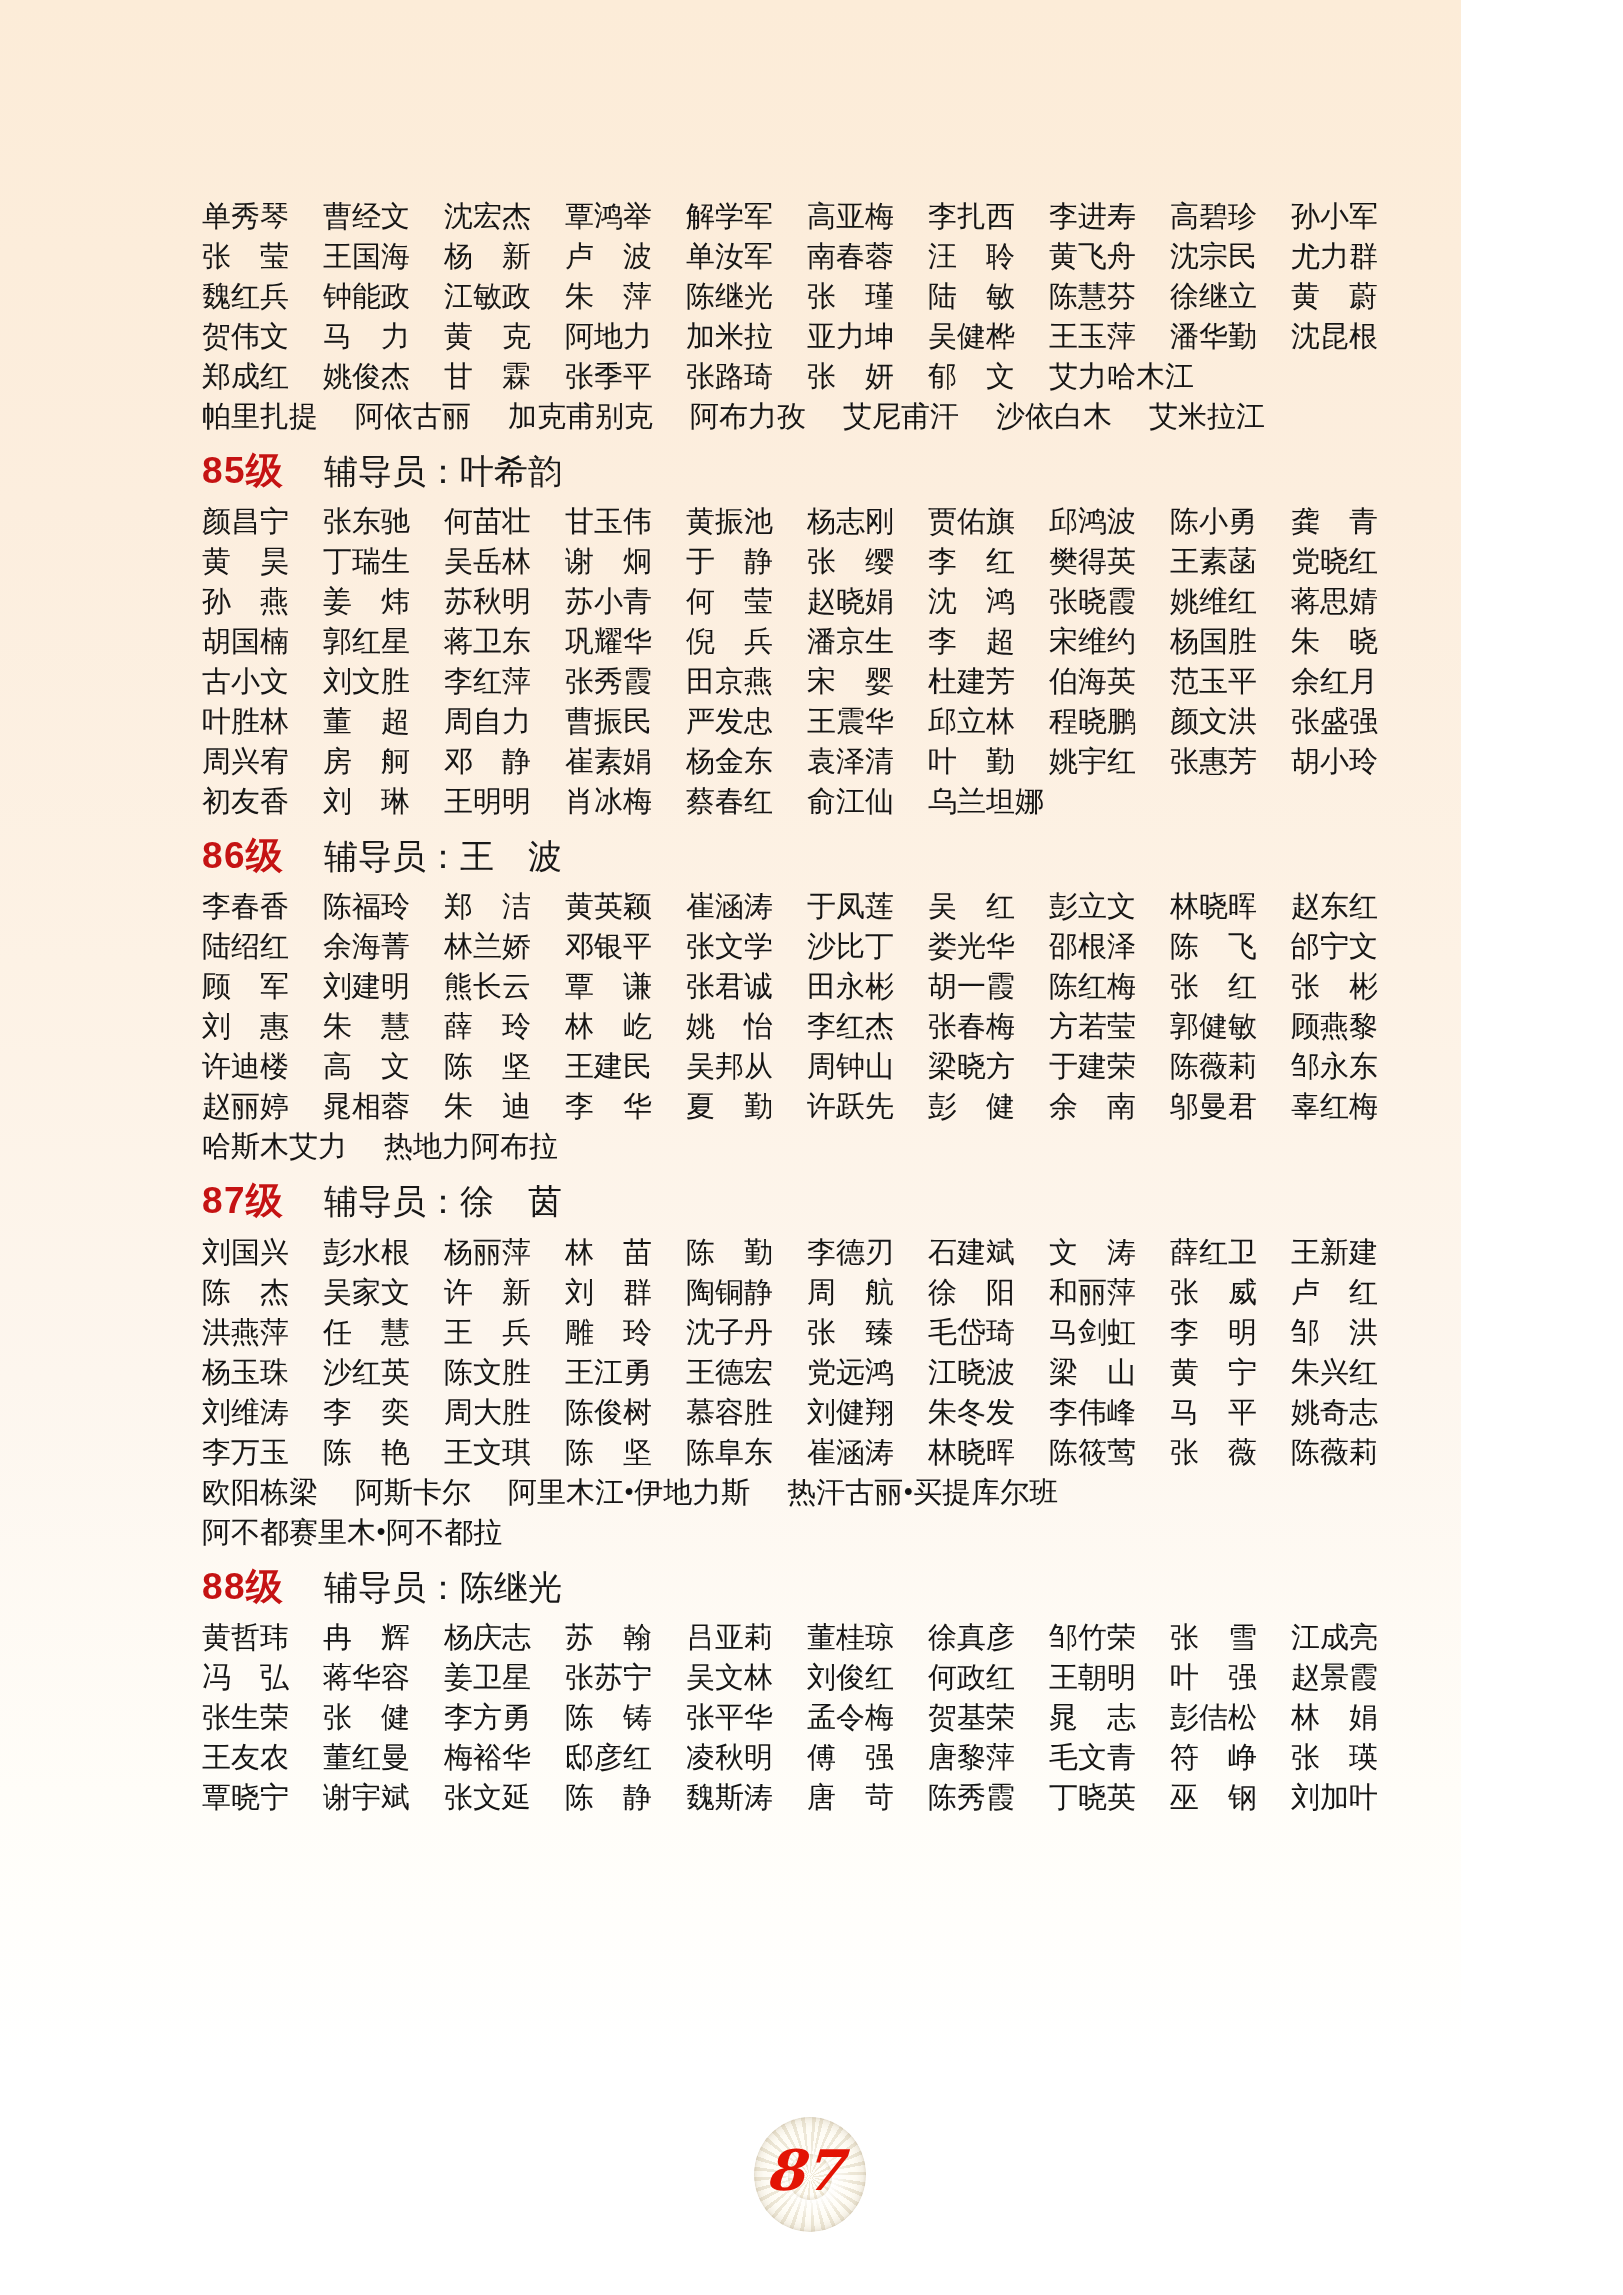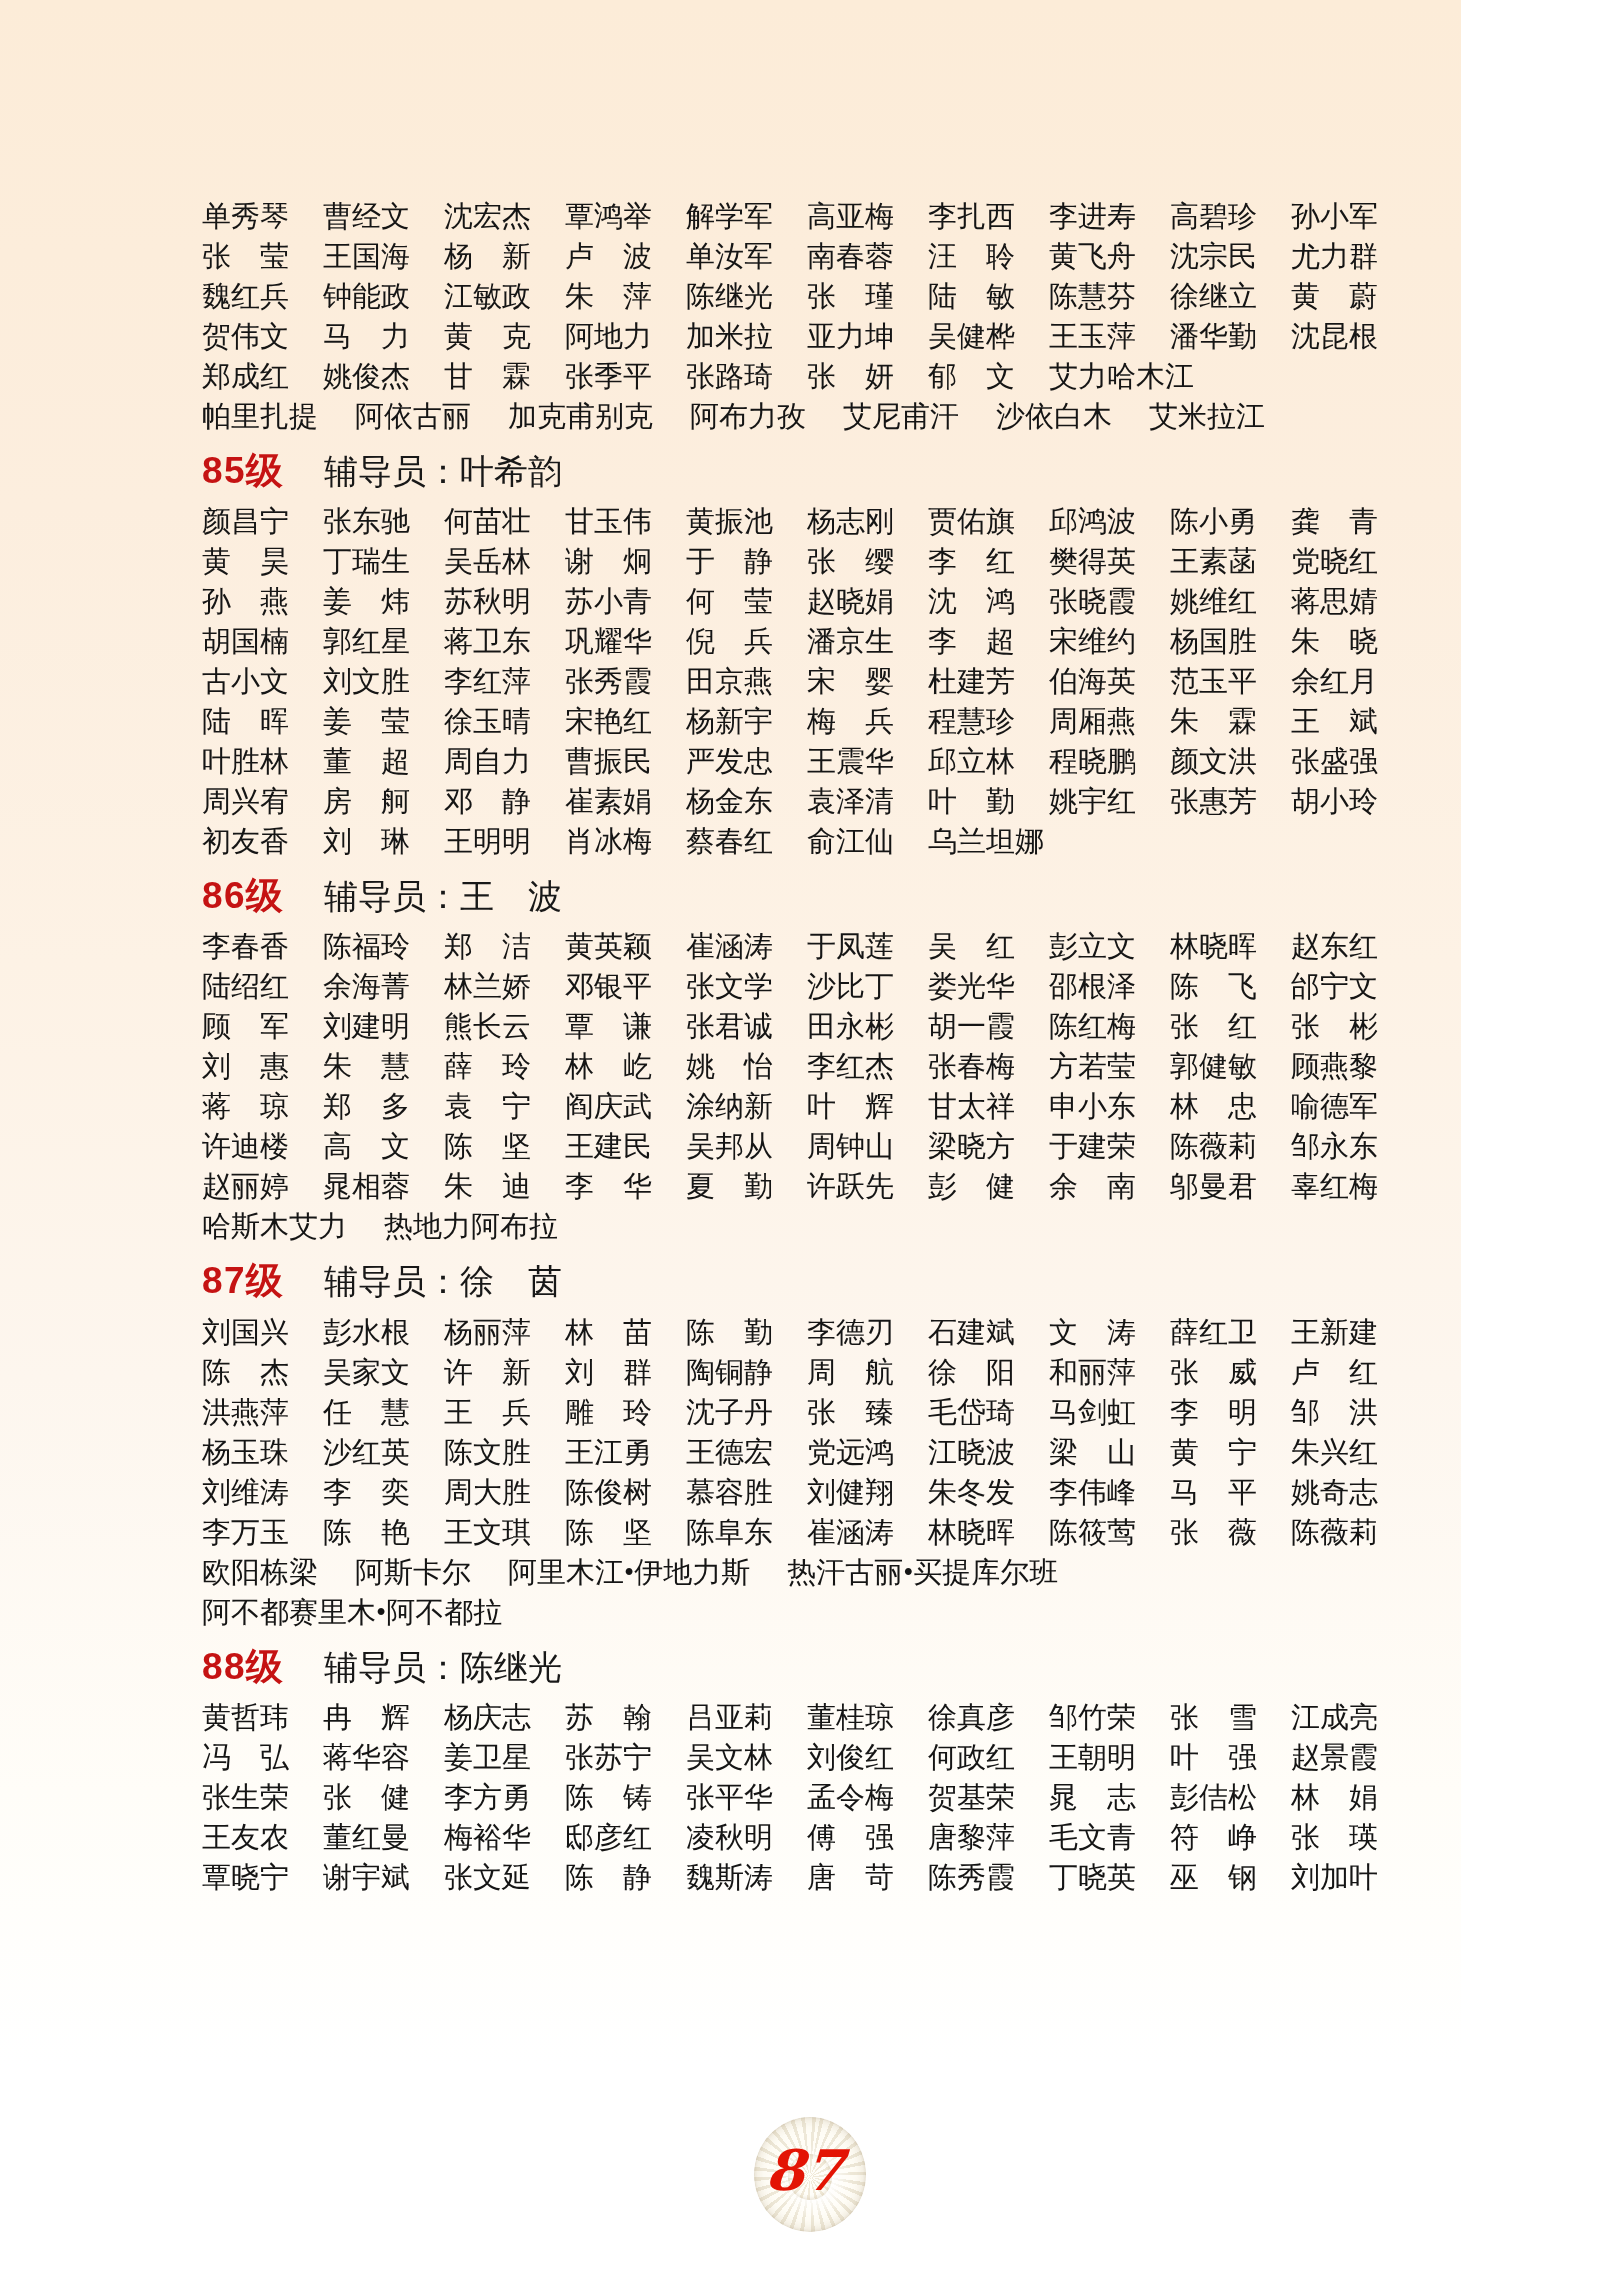--- a/index.html
+++ b/index.html
@@ -75,33 +75,31 @@
       <div class="name-row"><span class="name-wide">帕里扎提</span><span class="name-wide">阿依古丽</span><span class="name-wide">加克甫别克</span><span class="name-wide">阿布力孜</span><span class="name-wide">艾尼甫汗</span><span class="name-wide">沙依白木</span><span class="name-wide">艾米拉江</span></div>
       <div class="class-header">
         <span class="class-label">85级</span>
         <span class="counselor-line"><span>辅导员：</span><span>叶希韵</span></span>
       </div>
       <div class="name-row"><span class="name-slot">颜昌宁</span><span class="name-slot">张东驰</span><span class="name-slot">何苗壮</span><span class="name-slot">甘玉伟</span><span class="name-slot">黄振池</span><span class="name-slot">杨志刚</span><span class="name-slot">贾佑旗</span><span class="name-slot">邱鸿波</span><span class="name-slot">陈小勇</span><span class="name-slot">龚　青</span></div>
       <div class="name-row"><span class="name-slot">黄　昊</span><span class="name-slot">丁瑞生</span><span class="name-slot">吴岳林</span><span class="name-slot">谢　炯</span><span class="name-slot">于　静</span><span class="name-slot">张　缨</span><span class="name-slot">李　红</span><span class="name-slot">樊得英</span><span class="name-slot">王素菡</span><span class="name-slot">党晓红</span></div>
       <div class="name-row"><span class="name-slot">孙　燕</span><span class="name-slot">姜　炜</span><span class="name-slot">苏秋明</span><span class="name-slot">苏小青</span><span class="name-slot">何　莹</span><span class="name-slot">赵晓娟</span><span class="name-slot">沈　鸿</span><span class="name-slot">张晓霞</span><span class="name-slot">姚维红</span><span class="name-slot">蒋思婧</span></div>
       <div class="name-row"><span class="name-slot">胡国楠</span><span class="name-slot">郭红星</span><span class="name-slot">蒋卫东</span><span class="name-slot">巩耀华</span><span class="name-slot">倪　兵</span><span class="name-slot">潘京生</span><span class="name-slot">李　超</span><span class="name-slot">宋维约</span><span class="name-slot">杨国胜</span><span class="name-slot">朱　晓</span></div>
       <div class="name-row"><span class="name-slot">古小文</span><span class="name-slot">刘文胜</span><span class="name-slot">李红萍</span><span class="name-slot">张秀霞</span><span class="name-slot">田京燕</span><span class="name-slot">宋　婴</span><span class="name-slot">杜建芳</span><span class="name-slot">伯海英</span><span class="name-slot">范玉平</span><span class="name-slot">余红月</span></div>
-      <div class="name-row"><span class="name-slot">陆　晖</span><span class="name-slot">姜　莹</span><span class="name-slot">徐玉晴</span><span class="name-slot">宋艳红</span><span class="name-slot">杨新宇</span><span class="name-slot">梅　兵</span><span class="name-slot">程慧珍</span><span class="name-slot">周厢燕</span><span class="name-slot">朱　霖</span><span class="name-slot">王　斌</span></div>
       <div class="name-row"><span class="name-slot">叶胜林</span><span class="name-slot">董　超</span><span class="name-slot">周自力</span><span class="name-slot">曹振民</span><span class="name-slot">严发忠</span><span class="name-slot">王震华</span><span class="name-slot">邱立林</span><span class="name-slot">程晓鹏</span><span class="name-slot">颜文洪</span><span class="name-slot">张盛强</span></div>
       <div class="name-row"><span class="name-slot">周兴宥</span><span class="name-slot">房　舸</span><span class="name-slot">邓　静</span><span class="name-slot">崔素娟</span><span class="name-slot">杨金东</span><span class="name-slot">袁泽清</span><span class="name-slot">叶　勤</span><span class="name-slot">姚宇红</span><span class="name-slot">张惠芳</span><span class="name-slot">胡小玲</span></div>
       <div class="name-row"><span class="name-slot">初友香</span><span class="name-slot">刘　琳</span><span class="name-slot">王明明</span><span class="name-slot">肖冰梅</span><span class="name-slot">蔡春红</span><span class="name-slot">俞江仙</span><span class="name-wide">乌兰坦娜</span></div>
       <div class="class-header">
         <span class="class-label">86级</span>
         <span class="counselor-line"><span>辅导员：</span><span>王　波</span></span>
       </div>
       <div class="name-row"><span class="name-slot">李春香</span><span class="name-slot">陈福玲</span><span class="name-slot">郑　洁</span><span class="name-slot">黄英颖</span><span class="name-slot">崔涵涛</span><span class="name-slot">于凤莲</span><span class="name-slot">吴　红</span><span class="name-slot">彭立文</span><span class="name-slot">林晓晖</span><span class="name-slot">赵东红</span></div>
       <div class="name-row"><span class="name-slot">陆绍红</span><span class="name-slot">余海菁</span><span class="name-slot">林兰娇</span><span class="name-slot">邓银平</span><span class="name-slot">张文学</span><span class="name-slot">沙比丁</span><span class="name-slot">娄光华</span><span class="name-slot">邵根泽</span><span class="name-slot">陈　飞</span><span class="name-slot">邰宁文</span></div>
       <div class="name-row"><span class="name-slot">顾　军</span><span class="name-slot">刘建明</span><span class="name-slot">熊长云</span><span class="name-slot">覃　谦</span><span class="name-slot">张君诚</span><span class="name-slot">田永彬</span><span class="name-slot">胡一霞</span><span class="name-slot">陈红梅</span><span class="name-slot">张　红</span><span class="name-slot">张　彬</span></div>
       <div class="name-row"><span class="name-slot">刘　惠</span><span class="name-slot">朱　慧</span><span class="name-slot">薛　玲</span><span class="name-slot">林　屹</span><span class="name-slot">姚　怡</span><span class="name-slot">李红杰</span><span class="name-slot">张春梅</span><span class="name-slot">方若莹</span><span class="name-slot">郭健敏</span><span class="name-slot">顾燕黎</span></div>
-      <div class="name-row"><span class="name-slot">蒋　琼</span><span class="name-slot">郑　多</span><span class="name-slot">袁　宁</span><span class="name-slot">阎庆武</span><span class="name-slot">涂纳新</span><span class="name-slot">叶　辉</span><span class="name-slot">甘太祥</span><span class="name-slot">申小东</span><span class="name-slot">林　忠</span><span class="name-slot">喻德军</span></div>
       <div class="name-row"><span class="name-slot">许迪楼</span><span class="name-slot">高　文</span><span class="name-slot">陈　坚</span><span class="name-slot">王建民</span><span class="name-slot">吴邦从</span><span class="name-slot">周钟山</span><span class="name-slot">梁晓方</span><span class="name-slot">于建荣</span><span class="name-slot">陈薇莉</span><span class="name-slot">邹永东</span></div>
       <div class="name-row"><span class="name-slot">赵丽婷</span><span class="name-slot">晁相蓉</span><span class="name-slot">朱　迪</span><span class="name-slot">李　华</span><span class="name-slot">夏　勤</span><span class="name-slot">许跃先</span><span class="name-slot">彭　健</span><span class="name-slot">余　南</span><span class="name-slot">邬曼君</span><span class="name-slot">辜红梅</span></div>
       <div class="name-row"><span class="name-wide">哈斯木艾力</span><span class="name-wide">热地力阿布拉</span></div>
       <div class="class-header">
         <span class="class-label">87级</span>
         <span class="counselor-line"><span>辅导员：</span><span>徐　茵</span></span>
       </div>
       <div class="name-row"><span class="name-slot">刘国兴</span><span class="name-slot">彭水根</span><span class="name-slot">杨丽萍</span><span class="name-slot">林　苗</span><span class="name-slot">陈　勤</span><span class="name-slot">李德刃</span><span class="name-slot">石建斌</span><span class="name-slot">文　涛</span><span class="name-slot">薛红卫</span><span class="name-slot">王新建</span></div>
       <div class="name-row"><span class="name-slot">陈　杰</span><span class="name-slot">吴家文</span><span class="name-slot">许　新</span><span class="name-slot">刘　群</span><span class="name-slot">陶铜静</span><span class="name-slot">周　航</span><span class="name-slot">徐　阳</span><span class="name-slot">和丽萍</span><span class="name-slot">张　威</span><span class="name-slot">卢　红</span></div>
       <div class="name-row"><span class="name-slot">洪燕萍</span><span class="name-slot">任　慧</span><span class="name-slot">王　兵</span><span class="name-slot">雕　玲</span><span class="name-slot">沈子丹</span><span class="name-slot">张　臻</span><span class="name-slot">毛岱琦</span><span class="name-slot">马剑虹</span><span class="name-slot">李　明</span><span class="name-slot">邹　洪</span></div>

